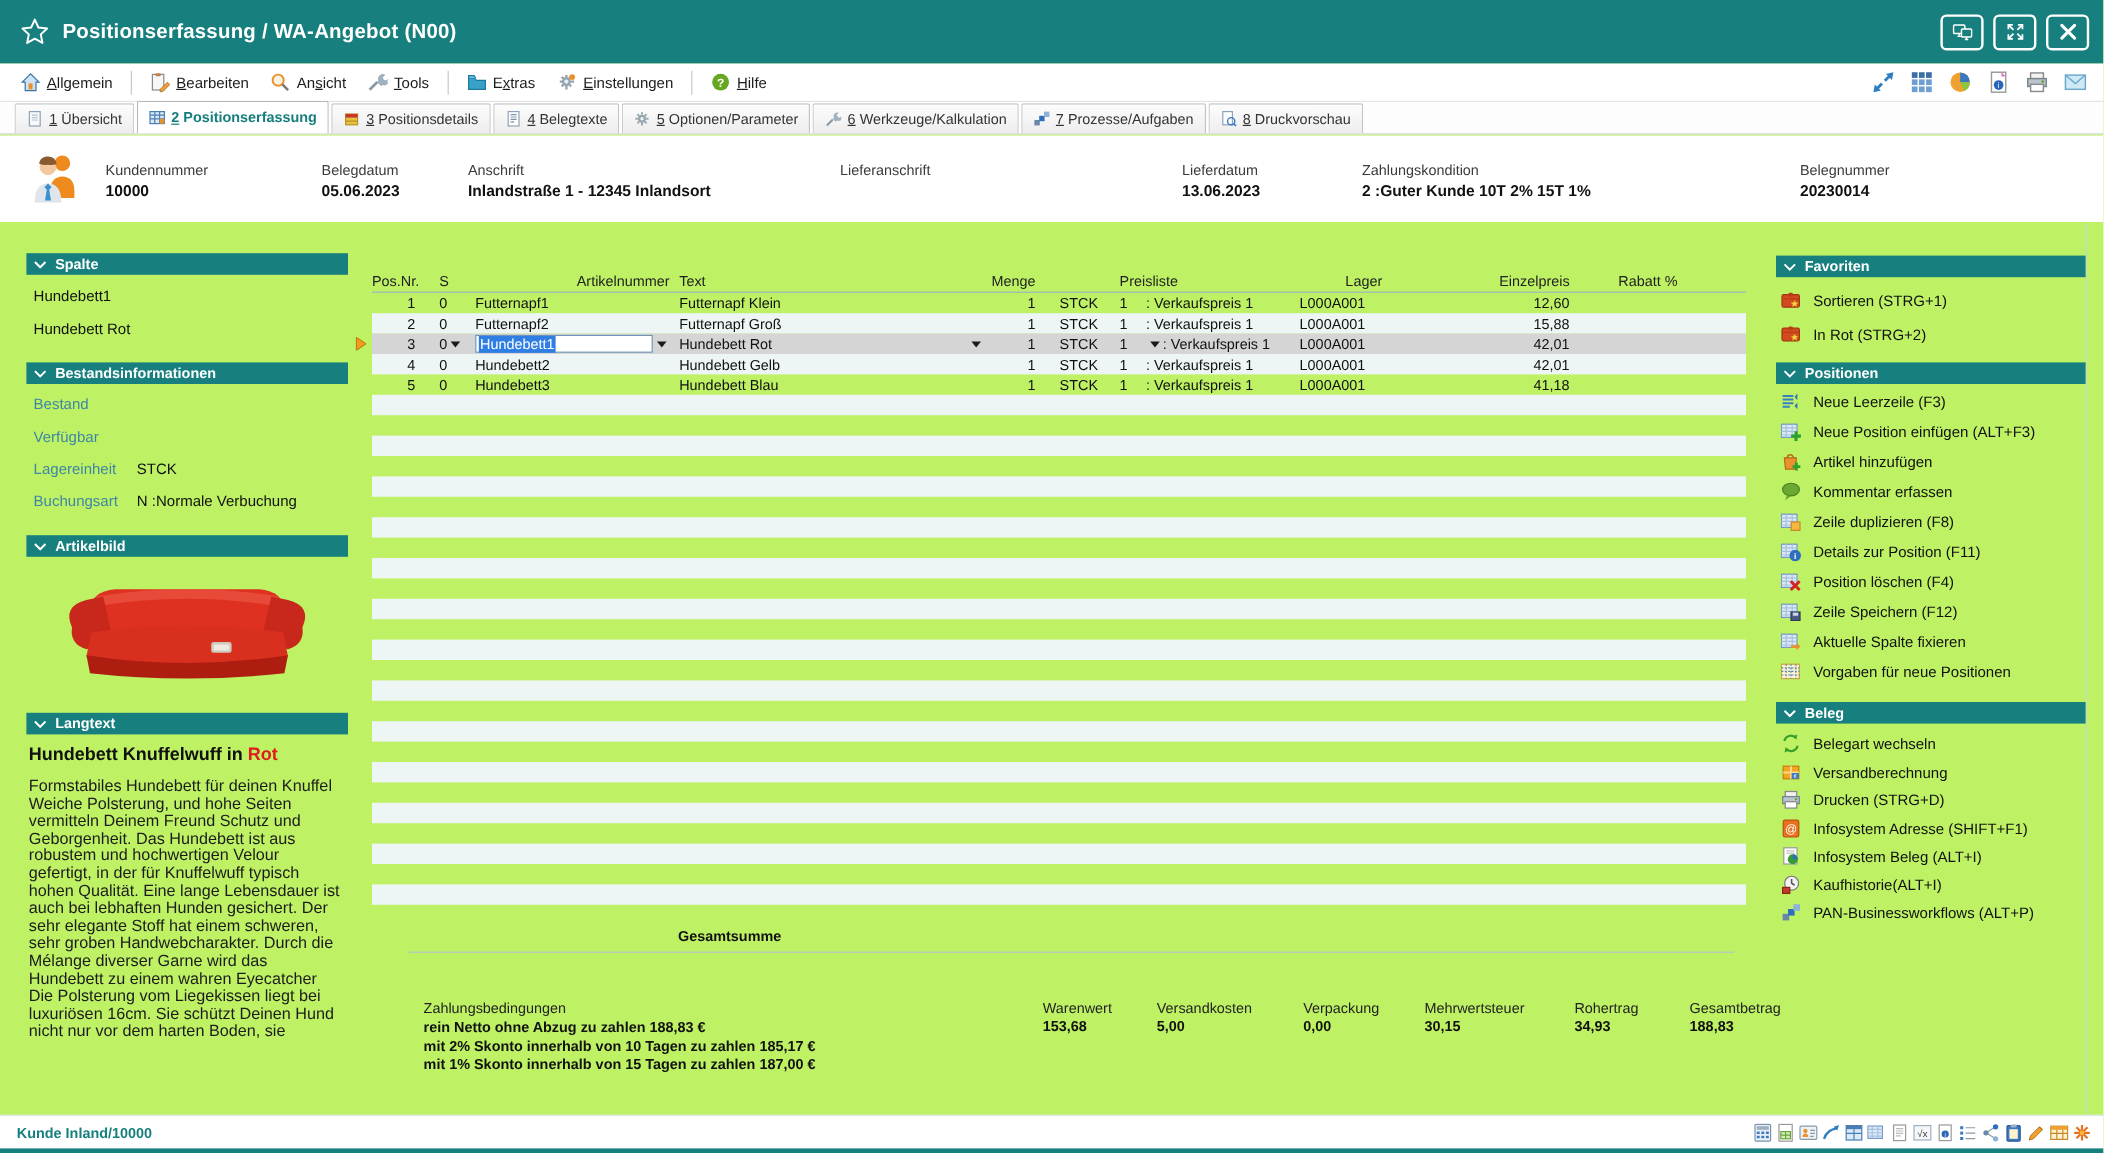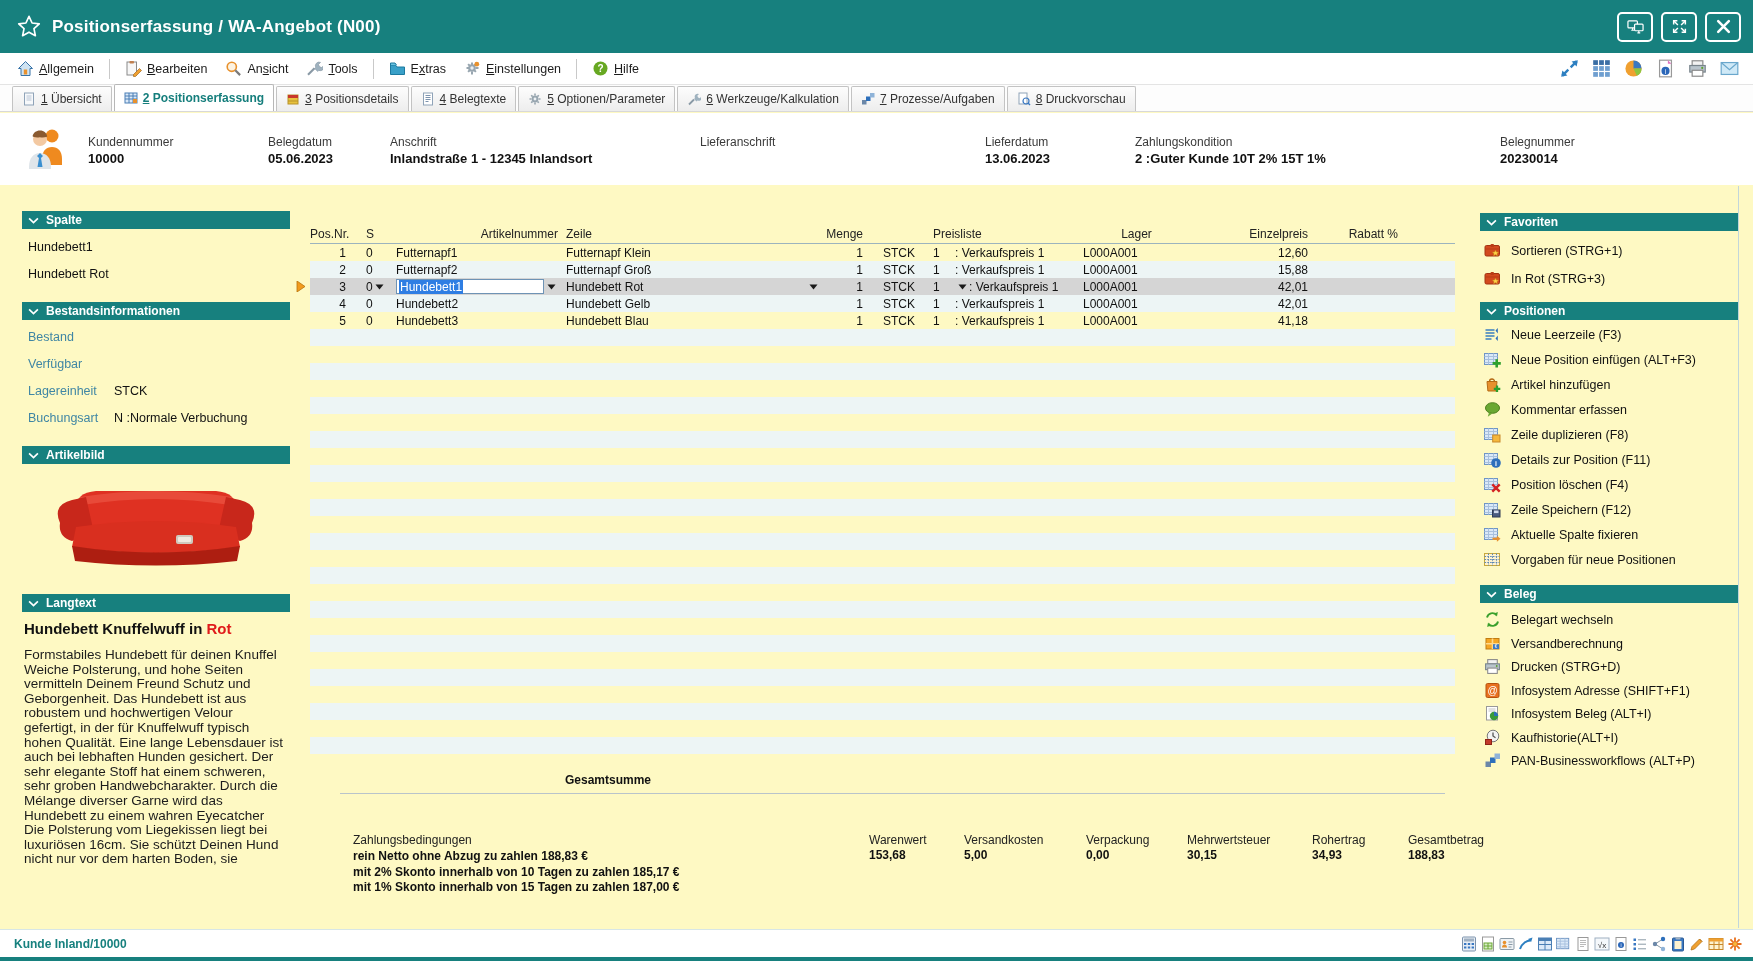--- a/index.html
+++ b/index.html
@@ -1,16 +1,16 @@
 <!DOCTYPE html>
 <html><head>
 <meta charset="utf-8">
 <style>
   html,body{margin:0;padding:0;background:#fff;}
-  .app{position:relative;width:1753px;height:961px;background:#fef9c3;overflow:hidden;
+  .app{position:relative;width:1753px;height:961px;background:#bef264;overflow:hidden;
        font-family:"Liberation Sans","DejaVu Sans",sans-serif;color:#1a1a1a;}
   
   .titlebar{position:absolute;left:0;top:0;width:100%;height:53px;background:#17807E;
             display:flex;align-items:center;}
   .titlebar .star{width:26px;height:26px;margin-left:16px;display:inline-block;}
   .title-text{color:#fff;font-size:17px;font-weight:bold;margin-left:10px;letter-spacing:.2px;}
   .win-controls{margin-left:auto;margin-right:12px;display:flex;gap:8px;}
   .win-btn{width:36px;height:30px;border:2px solid #fff;border-radius:5px;background:transparent;
            display:flex;align-items:center;justify-content:center;cursor:pointer;padding:0;}
   .win-btn svg{width:17px;height:15px;}
@@ -388,21 +388,21 @@
       <span class="accent">Rot</span>
     </div>
     <div class="lt-body">Formstabiles Hundebett für deinen Knuffel Weiche Polsterung, und hohe Seiten vermitteln Deinem Freund Schutz und Geborgenheit. Das Hundebett ist aus robustem und hochwertigen Velour gefertigt, in der für Knuffelwuff typisch hohen Qualität. Eine lange Lebensdauer ist auch bei lebhaften Hunden gesichert. Der sehr elegante Stoff hat einem schweren, sehr groben Handwebcharakter. Durch die Mélange diverser Garne wird das Hundebett zu einem wahren Eyecatcher Die Polsterung vom Liegekissen liegt bei luxuriösen 16cm. Sie schützt Deinen Hund nicht nur vor dem harten Boden, sie</div>
   </aside>
 
   <main class="gridarea">
     <div class="thead" id="table-head">
         <span style="width: 48px; text-align: right; padding: 0px 12px 0px 0px;">Pos.Nr.</span>
         <span style="width: 30px; text-align: left; padding: 0px 0px 0px 8px;">S</span>
         <span style="width: 170px; text-align: right; padding: 0px 0px 0px 8px;">Artikelnummer</span>
-        <span style="width: 262px; text-align: left; padding: 0px 0px 0px 8px;">Zeile</span>
+        <span style="width: 262px; text-align: left; padding: 0px 0px 0px 8px;">Text</span>
         <span style="width: 55px; text-align: right; padding: 0px 12px 0px 0px;">Menge</span>
         <span style="width: 50px; text-align: left; padding: 0px 0px 0px 8px;"></span>
         <span style="width: 150px; text-align: left; padding: 0px 0px 0px 8px;">Preisliste</span>
         <span style="width: 115px; text-align: center; padding: 0px 0px 0px 8px;">Lager</span>
         <span style="width: 130px; text-align: right; padding: 0px 12px 0px 0px;">Einzelpreis</span>
         <span style="width: 90px; text-align: right; padding: 0px 12px 0px 0px;">Rabatt %</span>
         <span style="width: 45px; text-align: left; padding: 0px 0px 0px 8px;"></span>
       </div>
     <div id="table-body">
         <div class="trow" style="position: relative;">
@@ -576,21 +576,21 @@
           </svg></span>
         <span>Sortieren (STRG+1)</span>
       </div>
       <div class="rp-item" style="top: 84px;">
         <span class="icn"><svg viewBox="0 0 17 17">
             <rect x="1" y="3.5" width="14.5" height="10.5" rx="1.5" fill="#d24a1e" stroke="#a33312"></rect>
             <path d="M1 7h14.5" stroke="#b93c15"></path>
             <rect x="6.5" y="2" width="3.5" height="3" rx="1" fill="#b93c15"></rect>
             <path d="M11.5 8.2l.9 1.9 2.1.2-1.6 1.4.5 2-1.9-1.1-1.9 1.1.5-2-1.6-1.4 2.1-.2z" fill="#ffd24a" stroke="#c8941a" stroke-width="0.5"></path>
           </svg></span>
-        <span>In Rot (STRG+3)</span>
+        <span>In Rot (STRG+2)</span>
       </div>
       <div class="band" style="top: 116px;">
         <span class="chev"><svg viewBox="0 0 10 6">
             <path d="M1 1l4 4 4-4" stroke="#fff" stroke-width="1.5" fill="none"></path>
           </svg></span>
         <span>Positionen</span>
       </div>
       <div class="rp-item" style="top: 140px;">
         <span class="icn"><svg viewBox="0 0 17 17">
             <path d="M1.5 4h9M1.5 7h9M1.5 10h9M1.5 13h6" stroke="#3a7fc1" stroke-width="1.7"></path>

